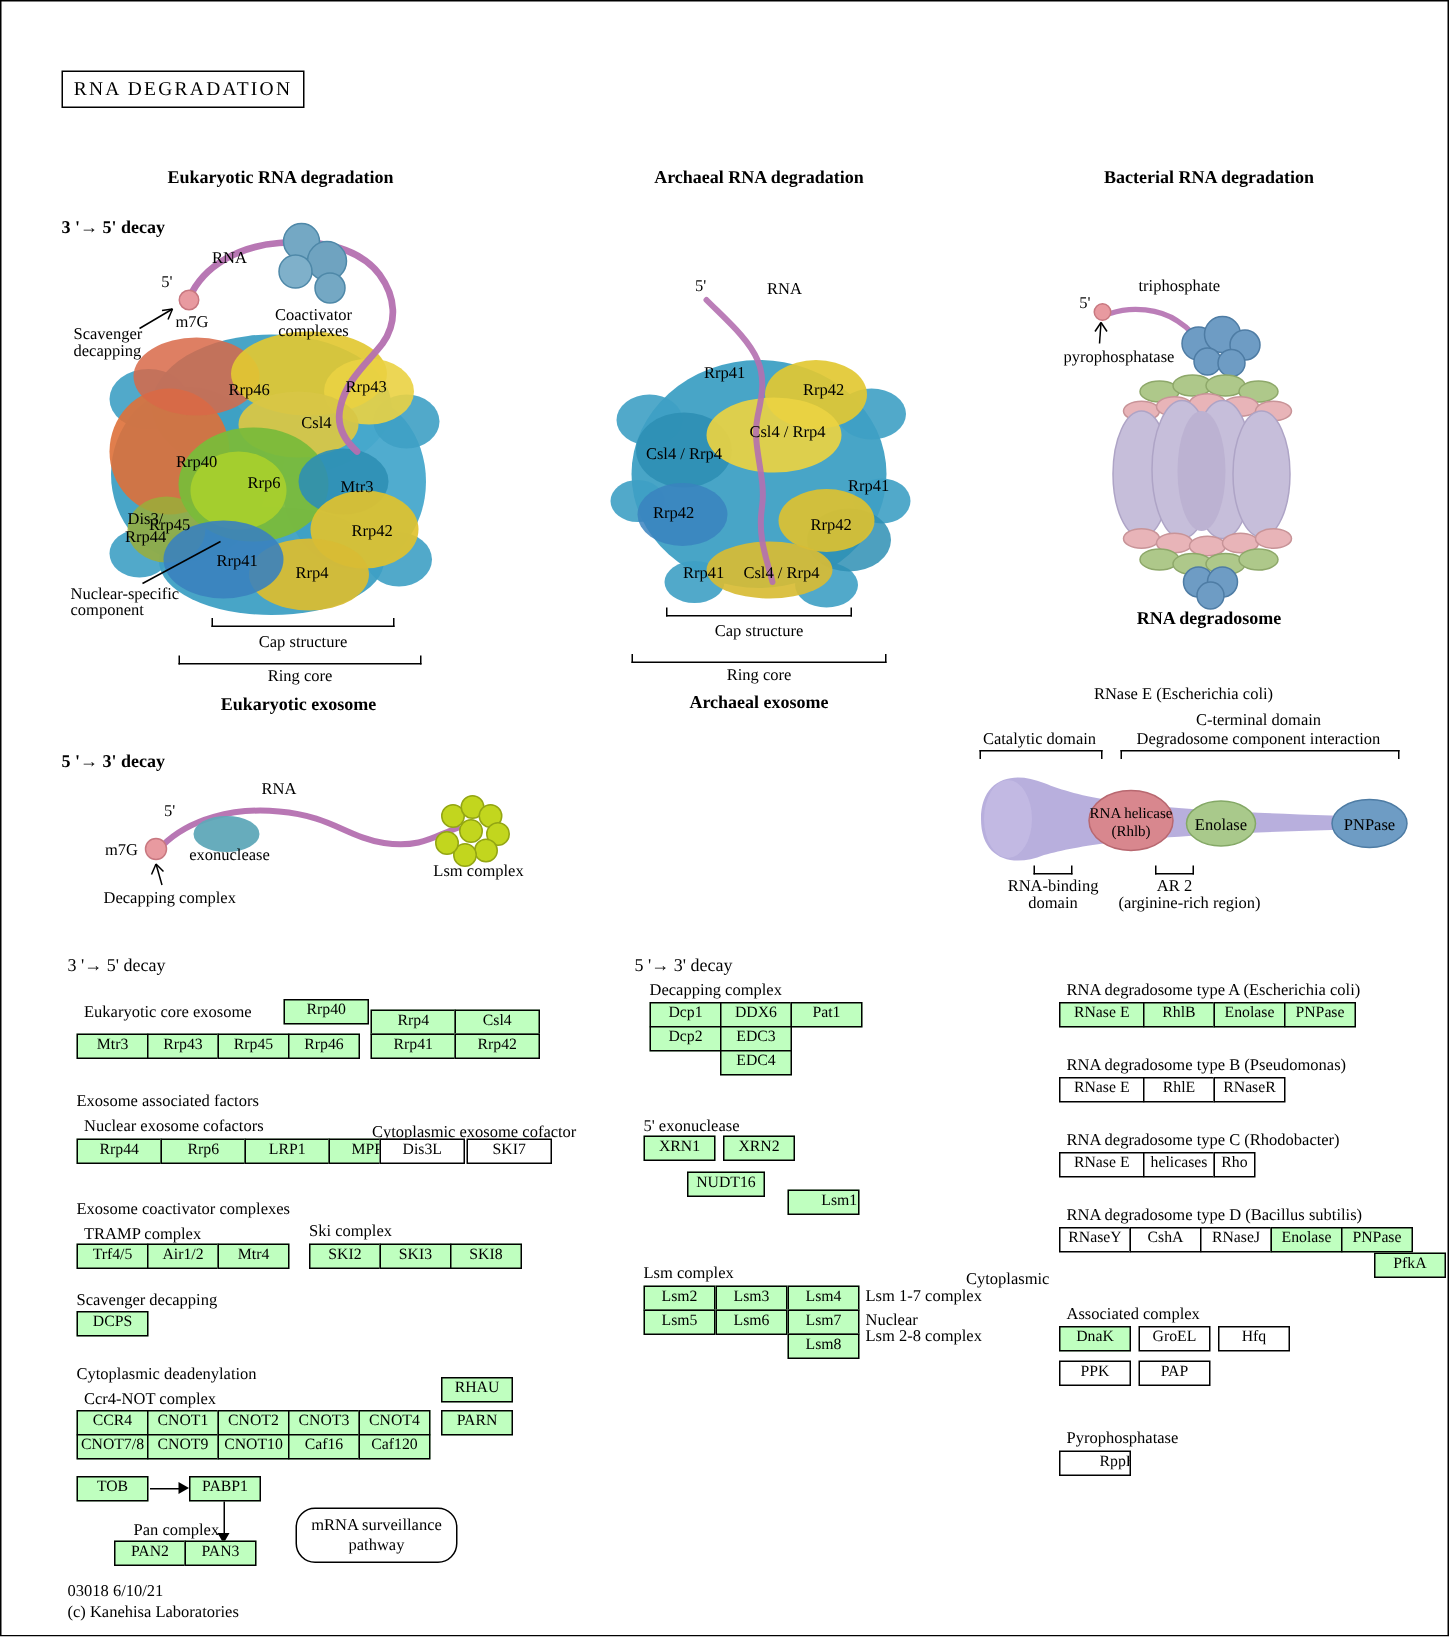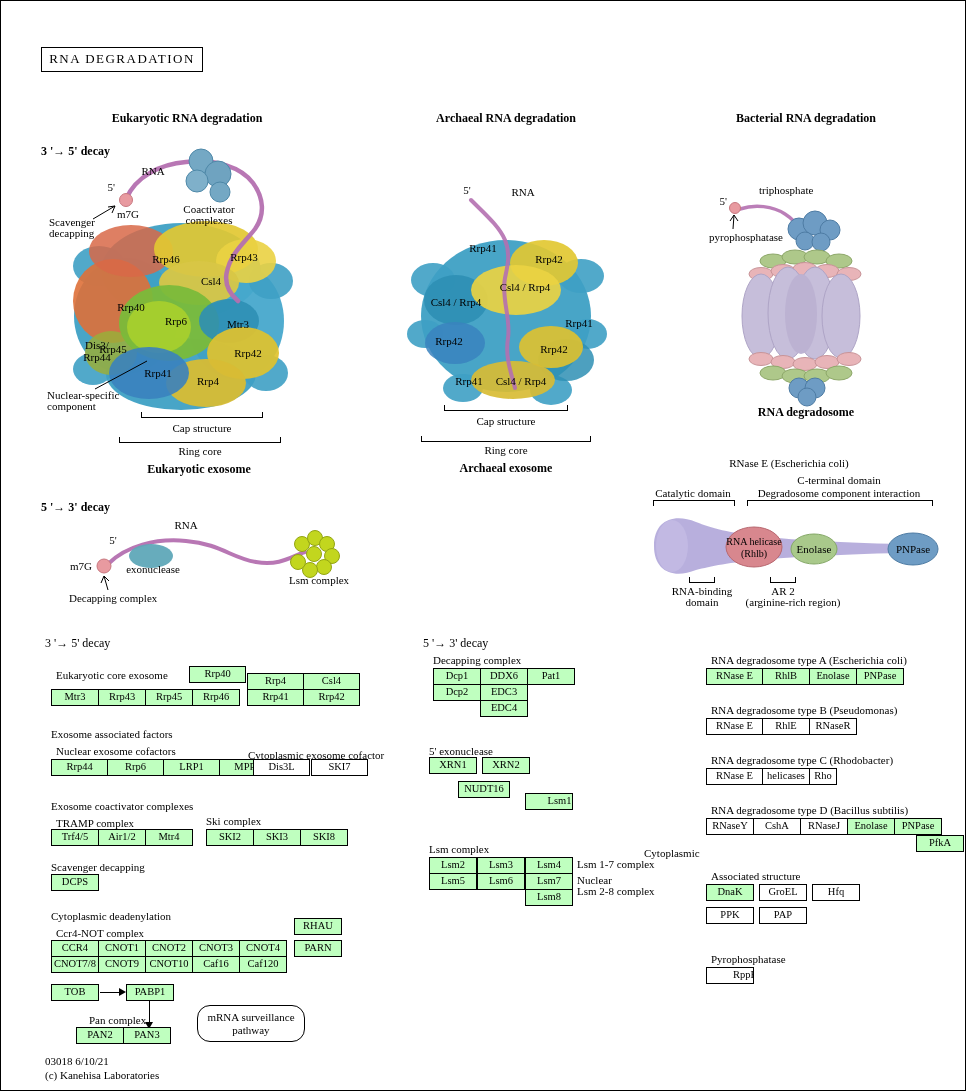--- a/index.html
+++ b/index.html
@@ -365,21 +365,21 @@
   <div class="box w38" style="left:808px;top:767px;">Rho</div>
 
   <div class="lbl" style="left:710px;top:803px;">RNA degradosome type D (Bacillus subtilis)</div>
   <div class="box w48" style="left:705px;top:817px;">RNaseY</div>
   <div class="box w48" style="left:752px;top:817px;">CshA</div>
   <div class="box w48" style="left:799px;top:817px;">RNaseJ</div>
   <div class="box g w48" style="left:846px;top:817px;">Enolase</div>
   <div class="box g w48" style="left:893px;top:817px;">PNPase</div>
   <div class="box g w48" style="left:915px;top:834px;">PfkA</div>
 
-  <div class="lbl" style="left:710px;top:869px;">Associated structure</div>
+  <div class="lbl" style="left:710px;top:869px;">Associated complex</div>
   <div class="box g w48" style="left:705px;top:883px;">DnaK</div>
   <div class="box w48" style="left:758px;top:883px;">GroEL</div>
   <div class="box w48" style="left:811px;top:883px;">Hfq</div>
   <div class="box w48" style="left:705px;top:906px;">PPK</div>
   <div class="box w48" style="left:758px;top:906px;">PAP</div>
 
   <div class="lbl" style="left:710px;top:952px;">Pyrophosphatase</div>
   <div class="box w48" style="left:705px;top:966px;padding-left:26px;">RppH</div>
 
   <div class="lbl" style="left:44px;top:1054px;">03018 6/10/21</div>

